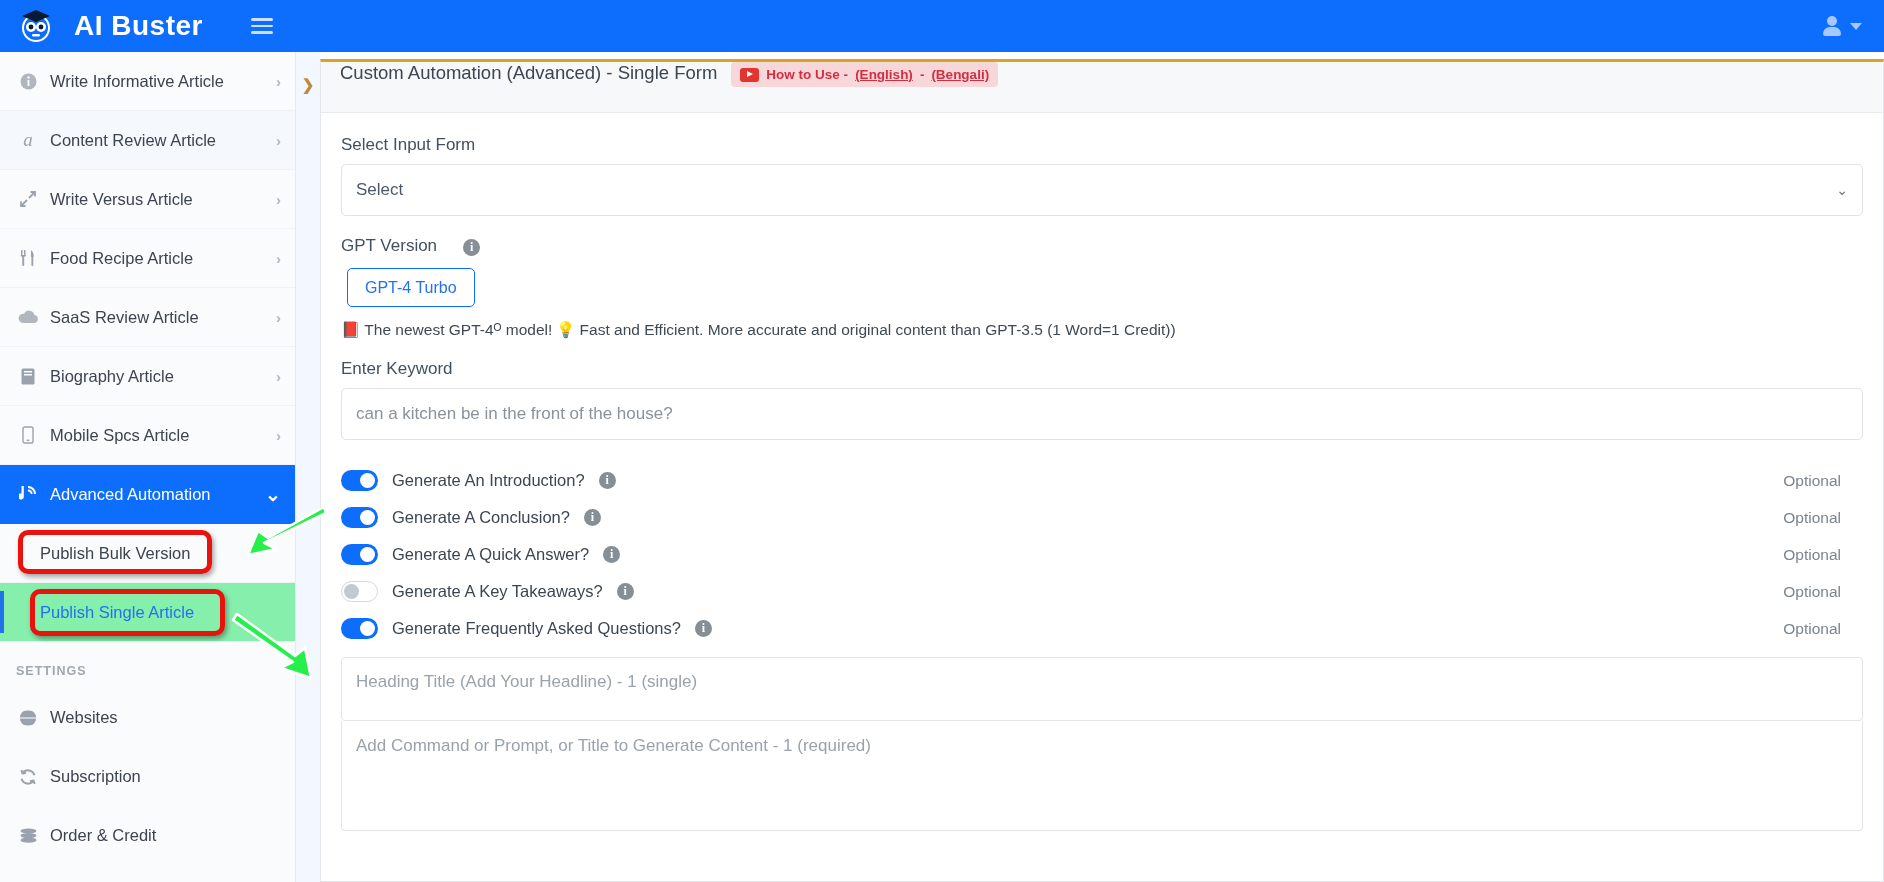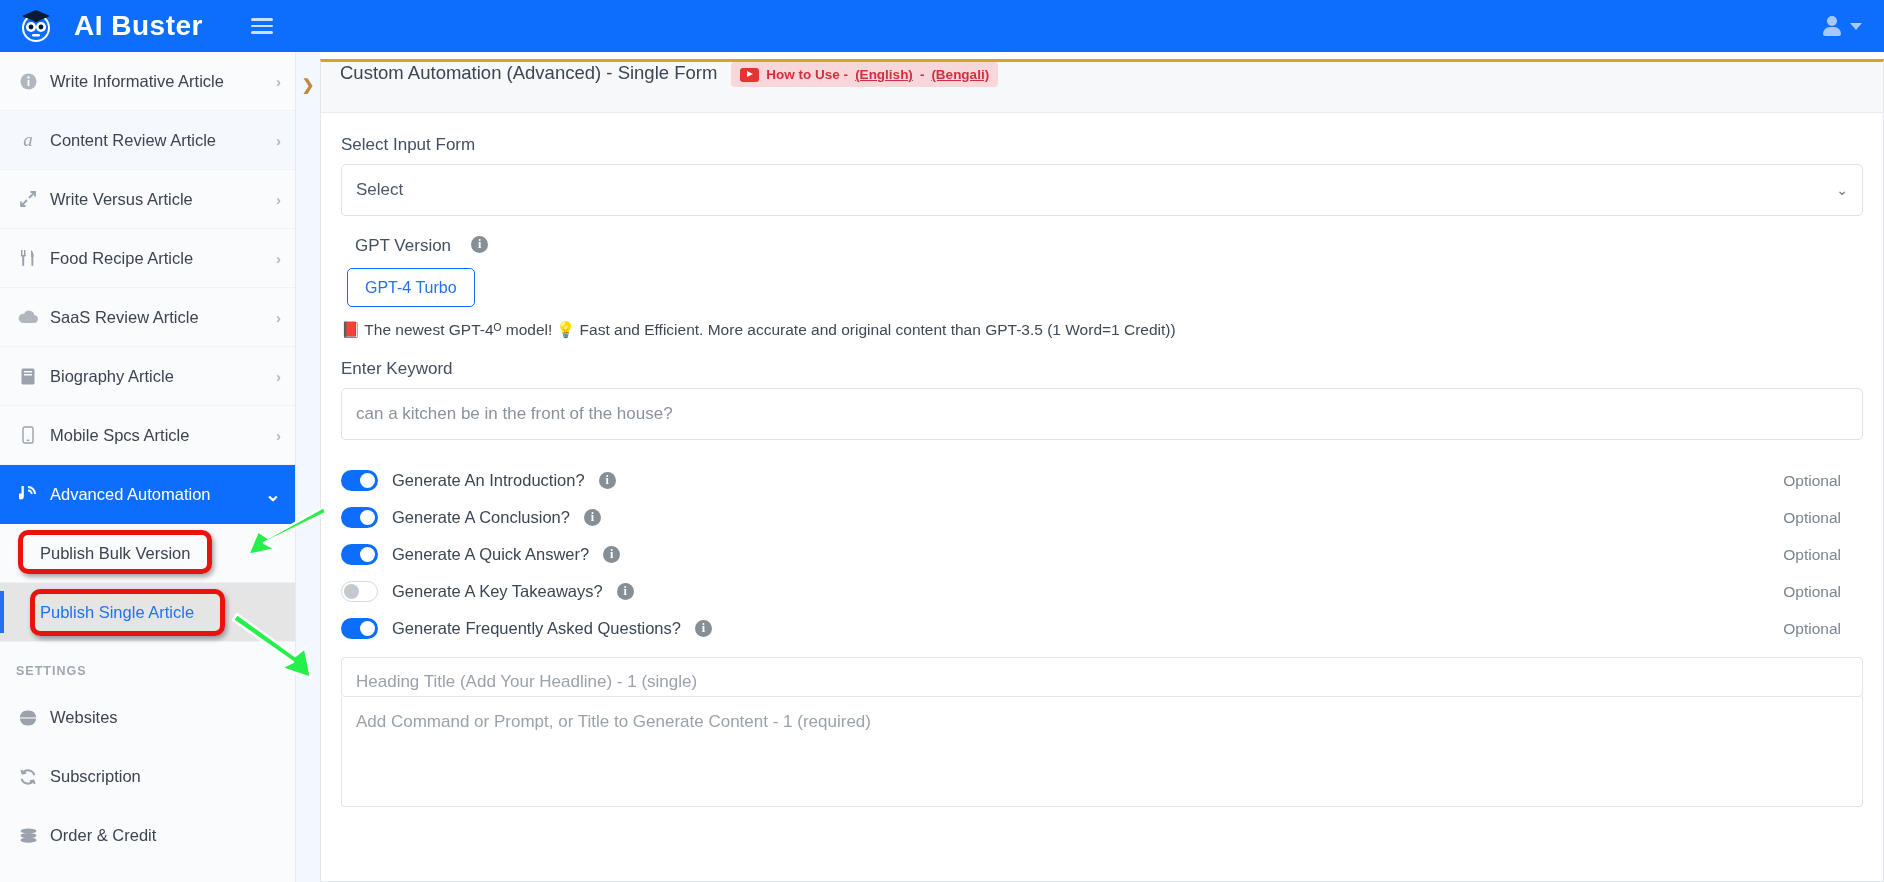--- a/index.html
+++ b/index.html
@@ -64,21 +64,21 @@
   .nav-item.active { background: #0d6efd; border-bottom: none; }
   .nav-item.active .label { color: #fff; font-weight: 500; }
   .nav-item.active .ico { color: #ffffff; }
   .nav-item.active .chev { color: #ffffff; }
 
   .subitem {
     position: relative; display: flex; align-items: center; height: 59px;
     padding-left: 40px; font-size: 16.5px; color: #3c4450; cursor: pointer;
     border-bottom: 1px solid #f0f2f5; background: #fafbfc;
   }
-  .subitem.sel { color: #2272f0; background: #e5e5e5; }
+  .subitem.sel { color: #2272f0; background: #86efac; }
   .subitem.sel::before {
     content:""; position:absolute; left:0; top:8px; bottom:8px; width:4px;
     background:#2272f0;
   }
 
   .sec-title {
     padding: 22px 0 10px 16px; font-size: 12.5px; letter-spacing: 1px;
     font-weight: 700; color: #a0a7b0;
   }
 
@@ -130,21 +130,21 @@
   .form-body { padding: 22px 20px 0 20px; }
   .fld-label { font-size: 17px; color: #42505f; margin-bottom: 9px; }
   .select-box {
     height: 52px; border: 1px solid #dfe3e8; border-radius: 5px;
     display: flex; align-items: center; padding: 0 14px;
     font-size: 17px; color: #4d5866; cursor: pointer; background:#fff;
   }
   .select-box .sel-caret { margin-left: auto; color: #6b7480; font-size: 14px; }
 
   .gpt-row { margin-top: 20px; }
-  .gpt-label-row { display: flex; align-items: flex-start; gap: 20px; margin-left: 14px; }
+  .gpt-label-row { display: flex; align-items: flex-end; gap: 26px; }
   .gpt-label { font-size: 17px; color: #42505f; }
   .info-ico {
     width: 17px; height: 17px; border-radius: 50%; background: #868e96;
     color: #fff; font-size: 12px; font-weight: 700; display: inline-flex;
     align-items: center; justify-content: center; cursor: pointer;
     font-family: "Liberation Serif", serif;
   }
   .btn-group { display: flex; margin-top: 12px; }
   .btn-gpt {
     height: 39px; padding: 0 17px; font-size: 16px; cursor: pointer;
@@ -184,21 +184,21 @@
     position: absolute; right: 22px; font-size: 15.5px; color: #7b8590;
   }
 
   .gen-form-title {
     margin-top: 20px; font-size: 17px; font-weight: 700; color: #222a33;
   }
   .ta {
     margin-top: 10px; border: 1px solid #e2e6ea; border-radius: 4px;
     padding: 15px 14px; font-size: 17px; color: #9aa2ab; background: #fff;
   }
-  .ta.one { height: 40px; padding-top: 14px; }
+  .ta.one { height: 64px; padding-top: 14px; }
   .ta.two { height: 110px; border-top: none; border-radius: 0 0 4px 4px; }
 </style>
 </head>
 <body>
 
 <div id="app">
 
   <div class="topbar">
     <div class="brand">
       <div class="logo-wrap">

